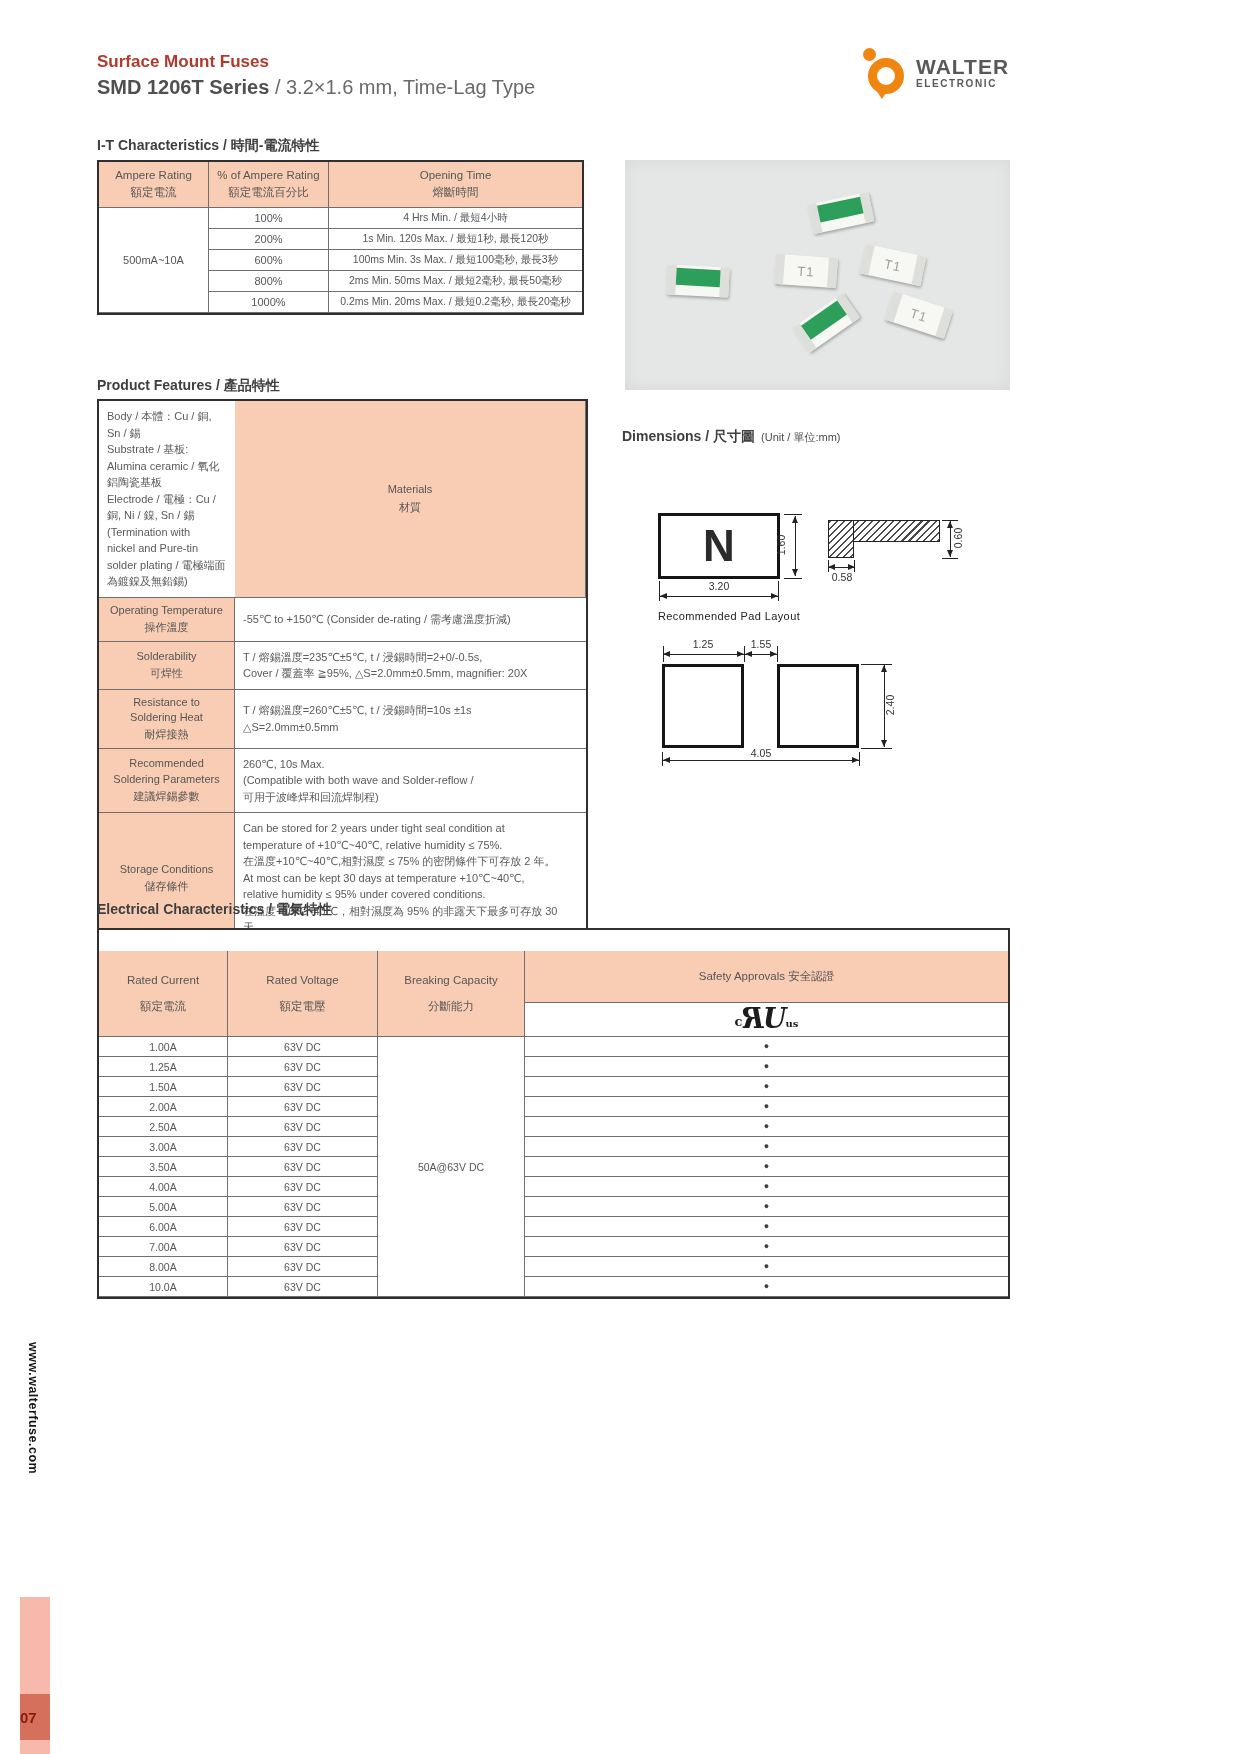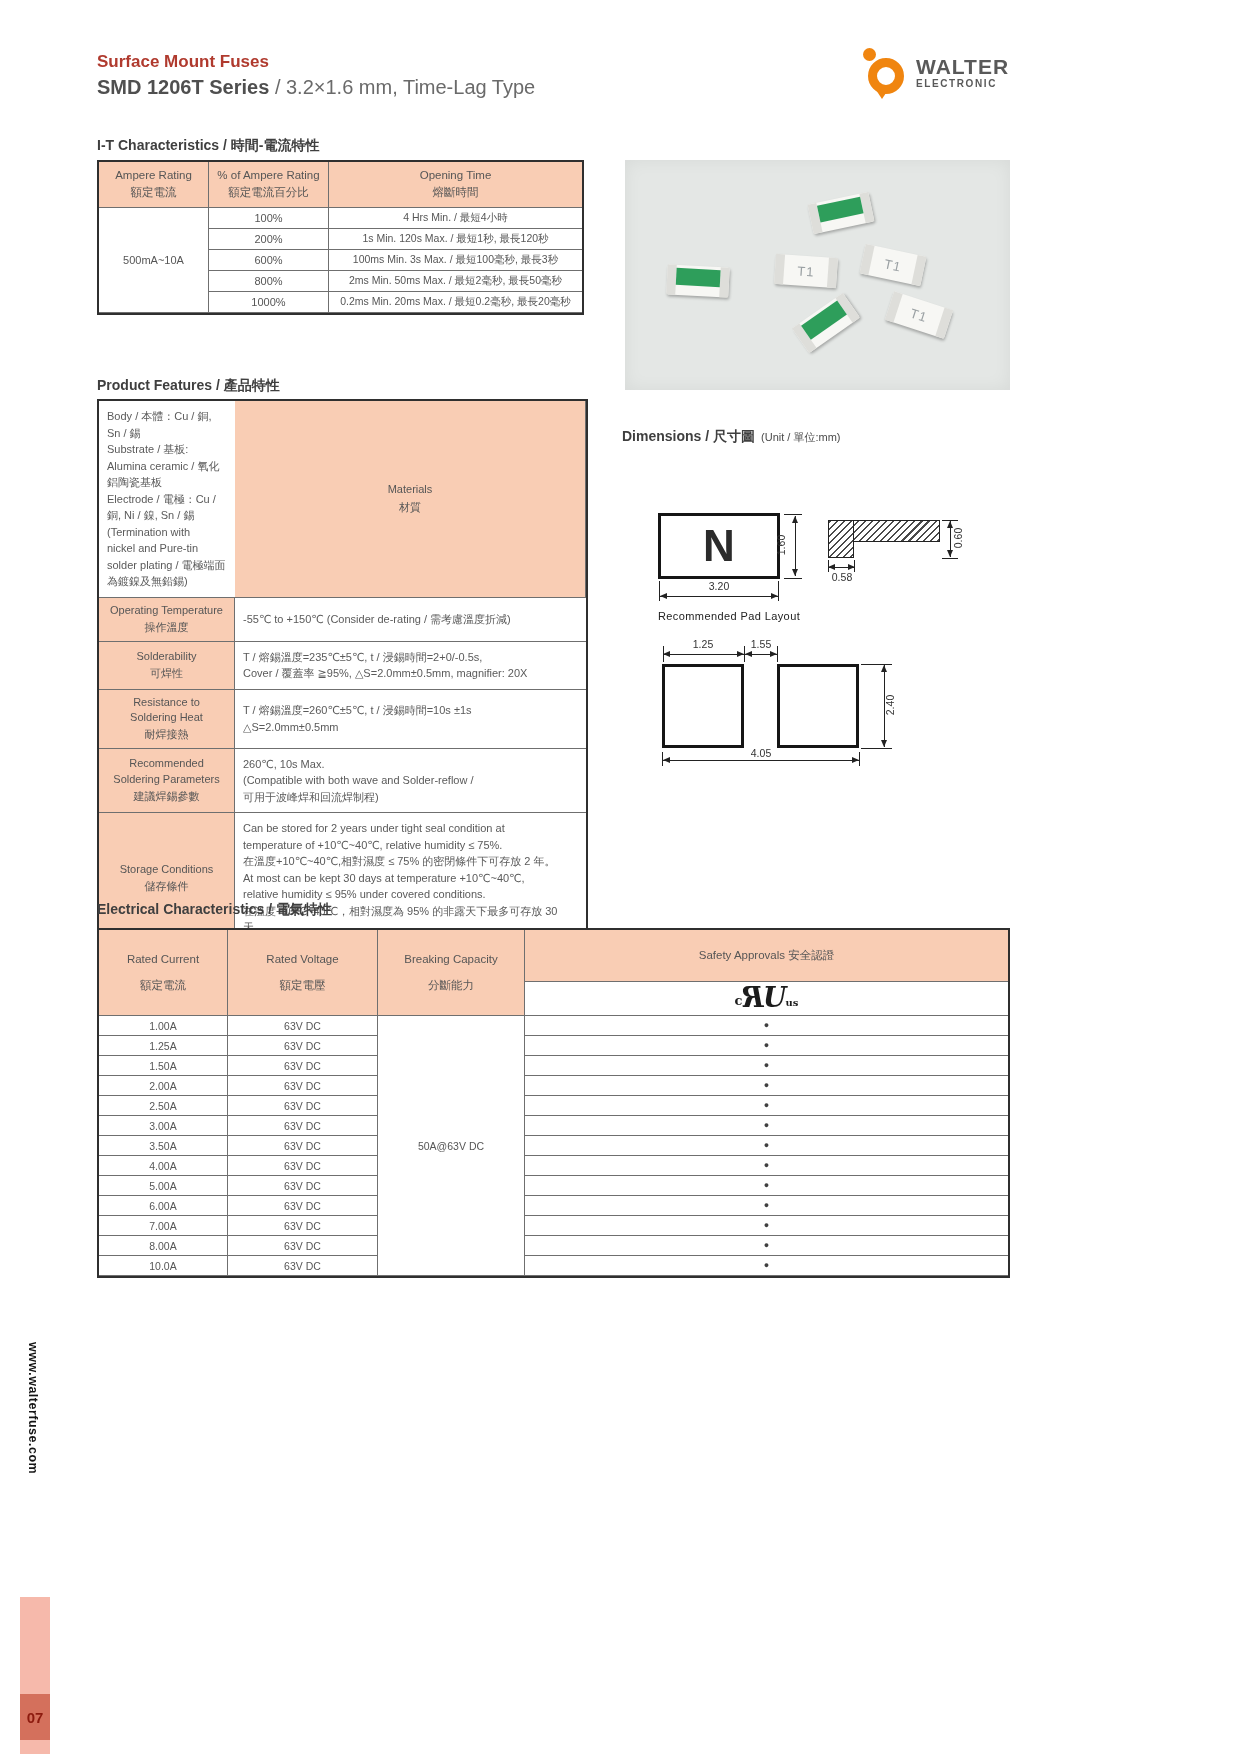--- a/index.html
+++ b/index.html
@@ -62,41 +62,41 @@
   .dim-h::before { content:""; position:absolute; left:0; top:-3px; border-top:3px solid transparent; border-bottom:3px solid transparent; border-right:7px solid #222; }
   .dim-h::after { content:""; position:absolute; right:0; top:-3px; border-top:3px solid transparent; border-bottom:3px solid transparent; border-left:7px solid #222; }
   .dim-v { position:absolute; width:1px; background:#222; }
   .dim-v::before { content:""; position:absolute; top:0; left:-3px; border-left:3px solid transparent; border-right:3px solid transparent; border-bottom:7px solid #222; }
   .dim-v::after { content:""; position:absolute; bottom:0; left:-3px; border-left:3px solid transparent; border-right:3px solid transparent; border-top:7px solid #222; }
   .ext-h { position:absolute; height:1px; background:#222; }
   .ext-v { position:absolute; width:1px; background:#222; }
   .pad-label { position:absolute; font-size:11px; color:#222; letter-spacing:0.4px; }
 
   
-  .ec-head { display:grid; grid-template-columns:129px 150px 147px 483px; grid-template-rows:52px 34px; }
+  .ec-head { display:grid; grid-template-columns:129px 150px 147px 483px; grid-template-rows:52px 34px;margin-top:21px; }
   .ec-h1 { grid-row:1 / span 2; flex-direction:column; gap:13px; font-size:11.5px; }
   .ec-safety-title { grid-column:4; grid-row:1; font-size:11.5px; }
   .ec-safety-logo { grid-column:4; grid-row:2; }
   .ec-body { display:grid; grid-template-columns:129px 150px 147px 483px; grid-auto-rows:20px; }
   .ec-cell { border-right:1px solid #6f6f6f; border-bottom:1px solid #6f6f6f; display:flex; align-items:center; justify-content:center; font-size:10.5px; color:#565656; }
   .c1 { grid-column:1; } .c2 { grid-column:2; } .c4 { grid-column:4; border-right:none; }
   .ec-breaking { grid-column:3; grid-row:1 / span 13; }
   .dot { font-size:9px; color:#3f3f3f; line-height:1; }
 
   
   .cul { display:flex; align-items:flex-end; font-family:"DejaVu Serif","Liberation Serif",serif; color:#1c1c1c; }
   .cul .cc { font-size:13px; font-weight:bold; margin-bottom:3px; }
   .cul .ru { font-size:27px; font-weight:bold; font-style:italic; letter-spacing:-2px; line-height:0.9; }
   .cul .rflip { display:inline-block; transform:scaleX(-1); }
   .cul .us { font-size:10px; font-weight:bold; margin-bottom:3px; margin-left:1px; }
 
   
   .website { position:absolute; left:26px; top:1342px; writing-mode:vertical-rl; font-size:12.5px; font-weight:bold; color:#141414; letter-spacing:0.5px; }
   .side-bar { position:absolute; left:20px; top:1597px; width:30px; height:157px; background:#F6B9AB; }
-  .page-box { position:absolute; left:20px; top:1694px; width:30px; height:46px; background:#D4705C; display:flex; align-items:center; justify-content:center; }
+  .page-box { position:absolute; left:20px; top:1694px; width:30px; height:46px; background:#D4705C; display:flex; align-items:center; }
   .page-num { font-size:15px; font-weight:bold; color:#8C1A0E; }
 </style>
 </head>
 <body>
 
 <div class="page">
 
   <div class="category">Surface Mount Fuses</div>
   <div class="title-line">
     <span class="series">SMD 1206T Series</span><span> / 3.2×1.6 mm, Time-Lag Type</span>

